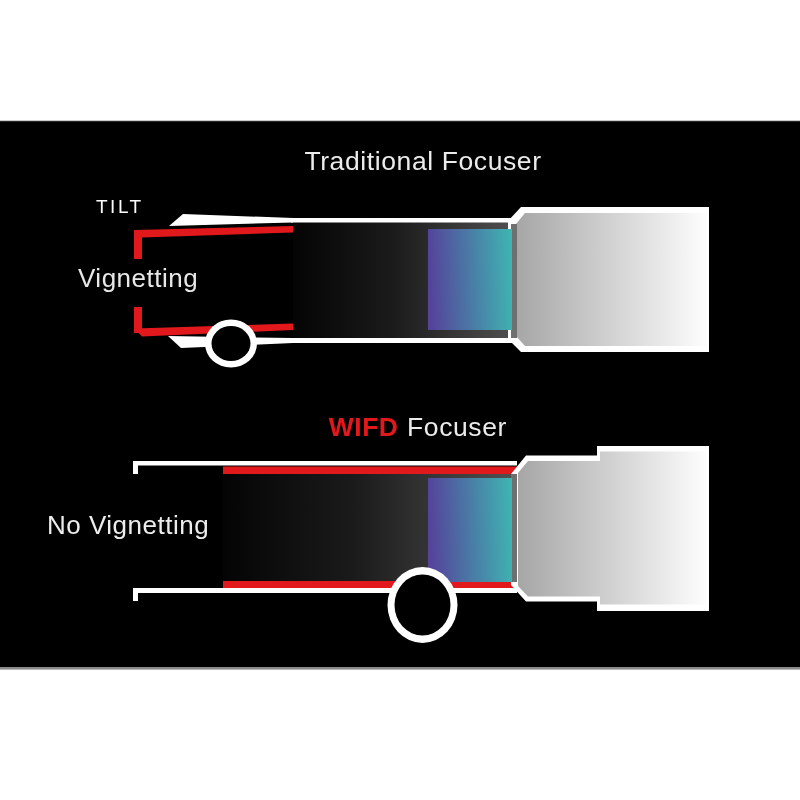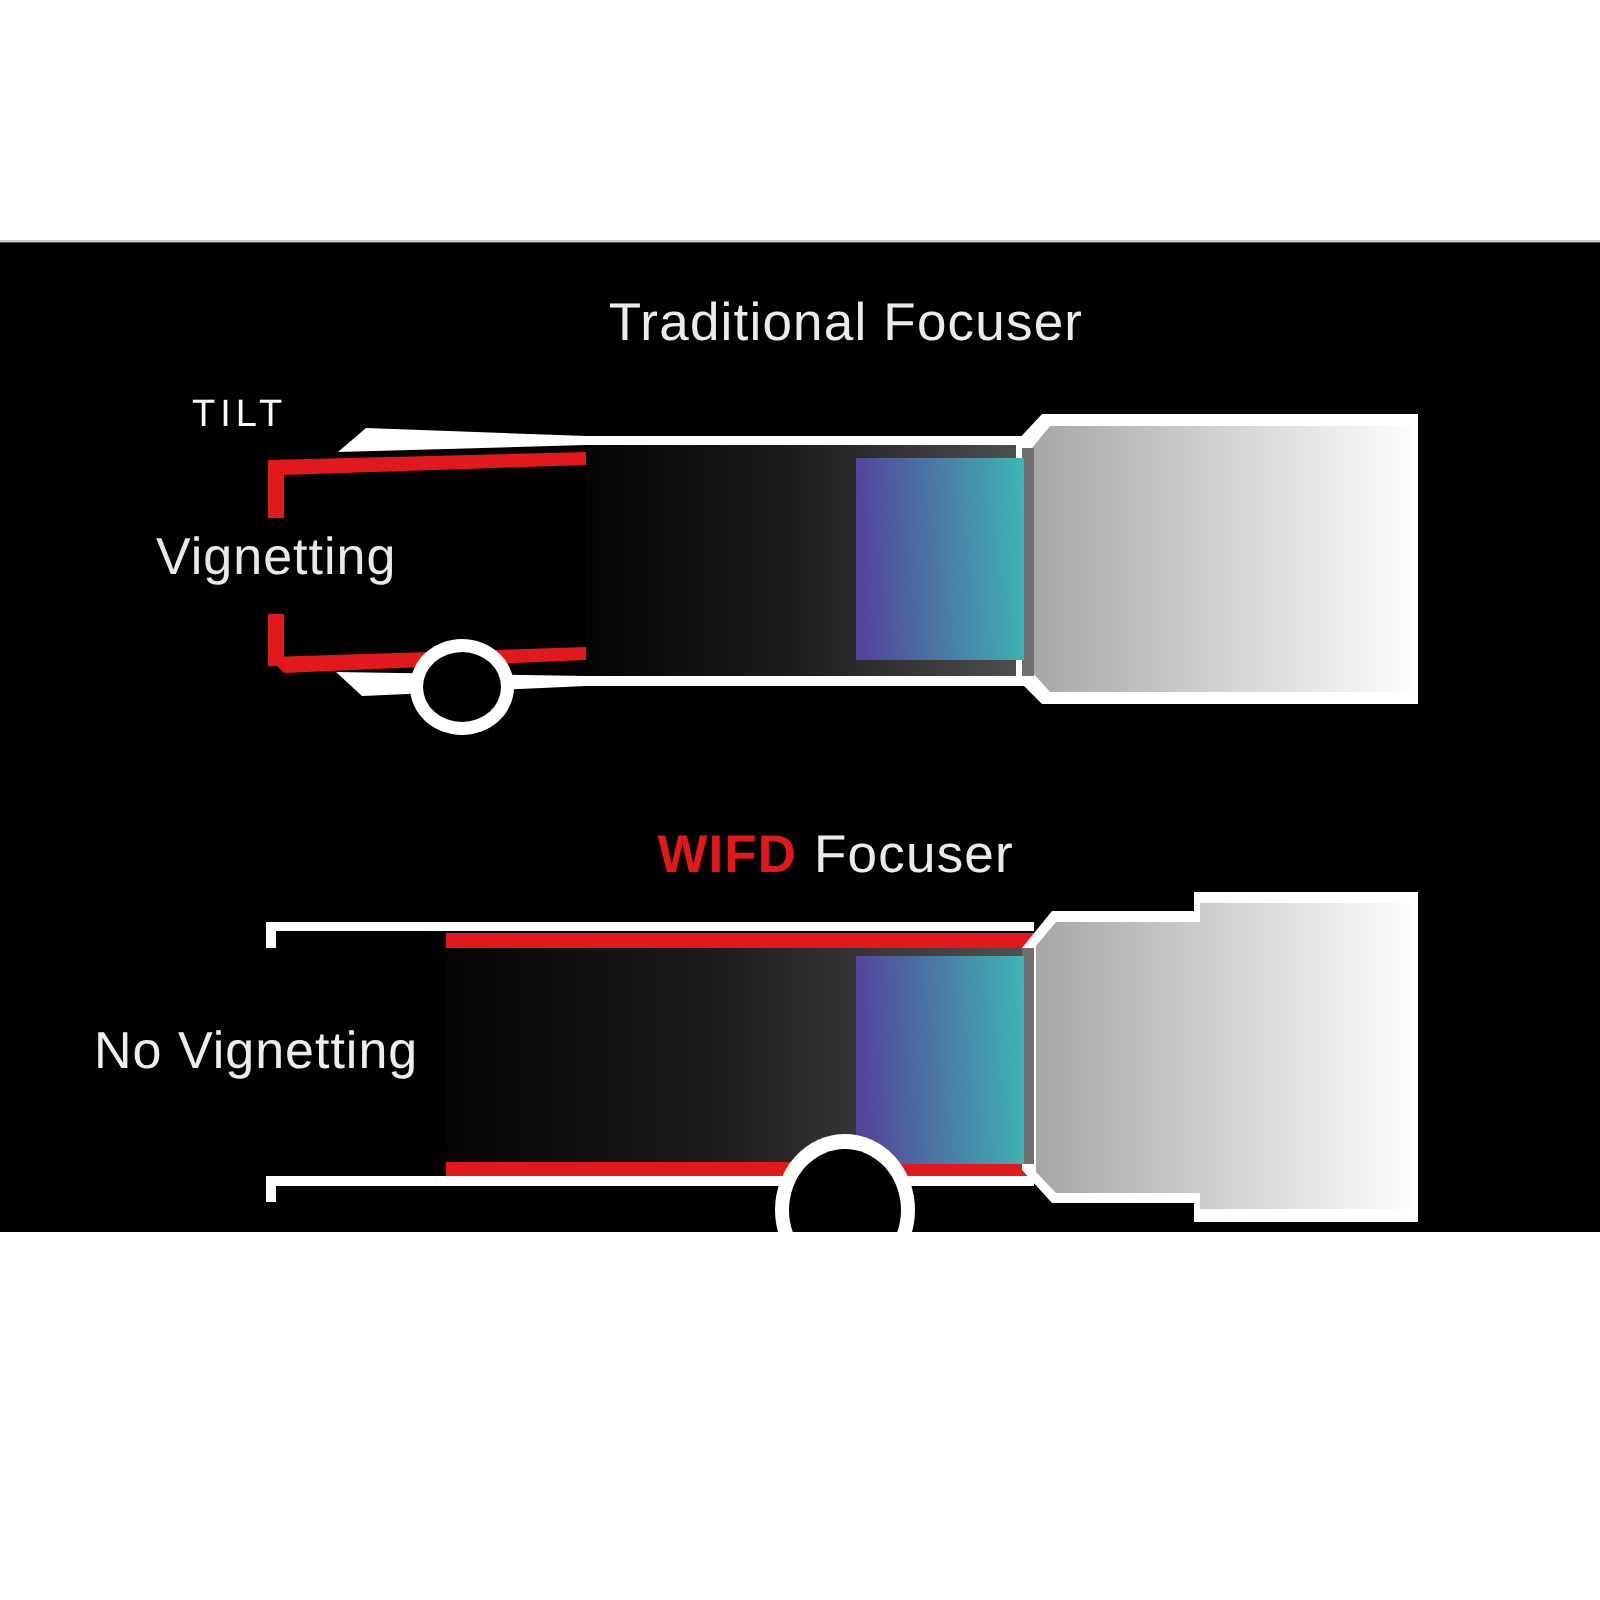--- a/index.html
+++ b/index.html
@@ -1,16 +1,16 @@
 <!DOCTYPE html>
 <html><head>
 <meta charset="utf-8">
 <style>
   html,body{margin:0;padding:0;background:#ffffff;}
-  .canvas{position:relative;width:800px;height:616px;background:#ffffff;overflow:hidden;
+  .canvas{position:relative;width:800px;height:800px;background:#ffffff;overflow:hidden;
           font-family:"Liberation Sans",sans-serif;}
   svg{position:absolute;left:0;top:0;}
   text{font-family:"Liberation Sans",sans-serif;}
   .t-light{font-weight:300;}
   .t-reg{font-weight:500;}
   .t-bold{font-weight:700;}
 </style>
 </head>
 <body>
 

